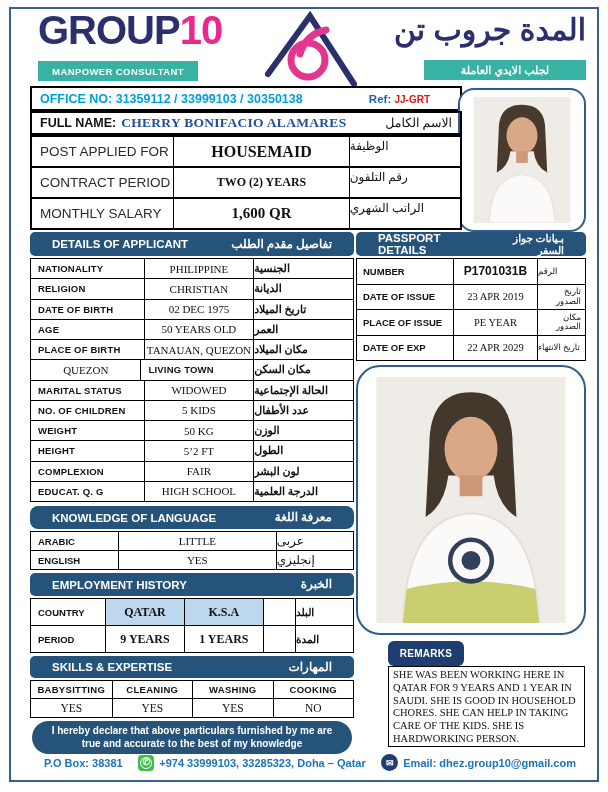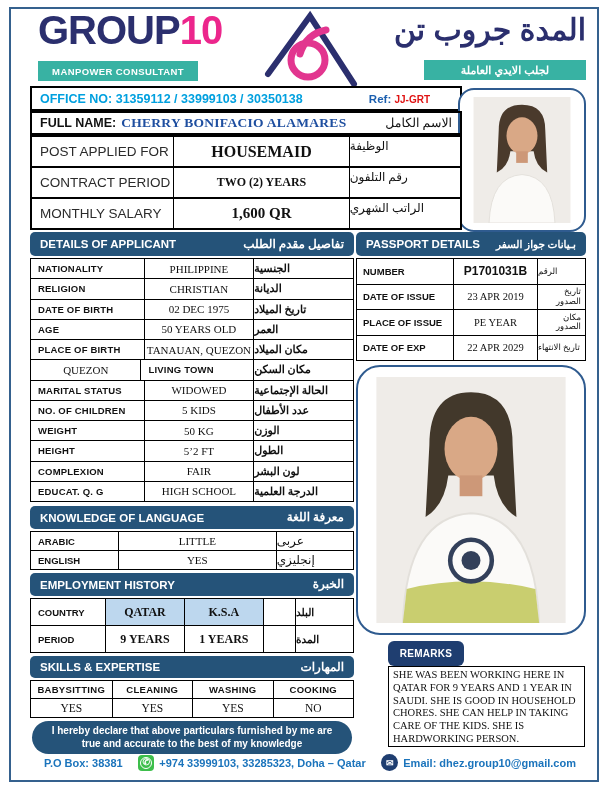--- a/index.html
+++ b/index.html
@@ -44,31 +44,31 @@
   .id-tbl .trow + .trow{border-top:2px solid #000;}
   .id-lbl{width:33%;padding-left:8px;font-size:13.5px;color:#2b2b2b;}
   .id-val{width:41%;justify-content:center;font-family:"Liberation Serif",serif;font-weight:bold;}
   .id-ar{width:26%;justify-content:flex-end;padding-right:8px;font-family:"Liberation Serif",serif;font-size:12px;direction:rtl;align-items:flex-start;padding-top:2px;}
   .v-big{font-size:16px;}
   .v-med{font-size:12px;}
   .v-sal{font-size:15px;}
 
   
   .banner{background:#255379;color:#fff;border-radius:5px;display:flex;justify-content:space-between;
-          align-items:center;padding:0 10px;box-sizing:border-box;font-weight:bold;font-size:11.5px;}
+          align-items:center;padding:0 22px;box-sizing:border-box;font-weight:bold;font-size:11.5px;}
   .banner .bar-ar{font-family:"Liberation Serif",serif;font-size:12px;font-weight:bold;direction:rtl;}
 
   
   .dt-banner{left:30px;top:232px;width:324px;height:24px;}
   .dt-tbl{left:30px;top:258px;width:324px;height:244px;}
   .dt-lbl{width:35%;padding-left:7px;font-weight:bold;font-size:9.5px;letter-spacing:.2px;}
   .dt-val{width:34%;justify-content:center;font-family:"Liberation Serif",serif;font-size:11px;}
   .dt-ar{width:31%;justify-content:flex-end;padding-right:7px;font-family:"Liberation Serif",serif;font-size:11px;font-weight:bold;direction:rtl;}
 
-  .lang-banner{left:30px;top:506px;width:324px;height:23px;}
+  .lang-banner{left:30px;top:506px;width:324px;height:23px;border-radius:8px;}
   .lang-tbl{left:30px;top:531px;width:324px;height:39px;}
   .lang-lbl{width:27%;padding-left:7px;font-weight:bold;font-size:9.5px;}
   .lang-val{width:49%;justify-content:center;font-family:"Liberation Serif",serif;font-size:11px;}
   .lang-ar{width:24%;justify-content:flex-end;padding-right:7px;font-family:"Liberation Serif",serif;font-size:12px;direction:rtl;}
 
   .emp-banner{left:30px;top:573px;width:324px;height:23px;}
   .emp-tbl{left:30px;top:598px;width:324px;height:55px;}
   .emp-lbl{width:23%;padding-left:7px;font-weight:bold;font-size:9.5px;}
   .emp-c{width:24.5%;justify-content:center;font-family:"Liberation Serif",serif;font-weight:bold;font-size:12px;}
   .emp-e{width:10%;}

